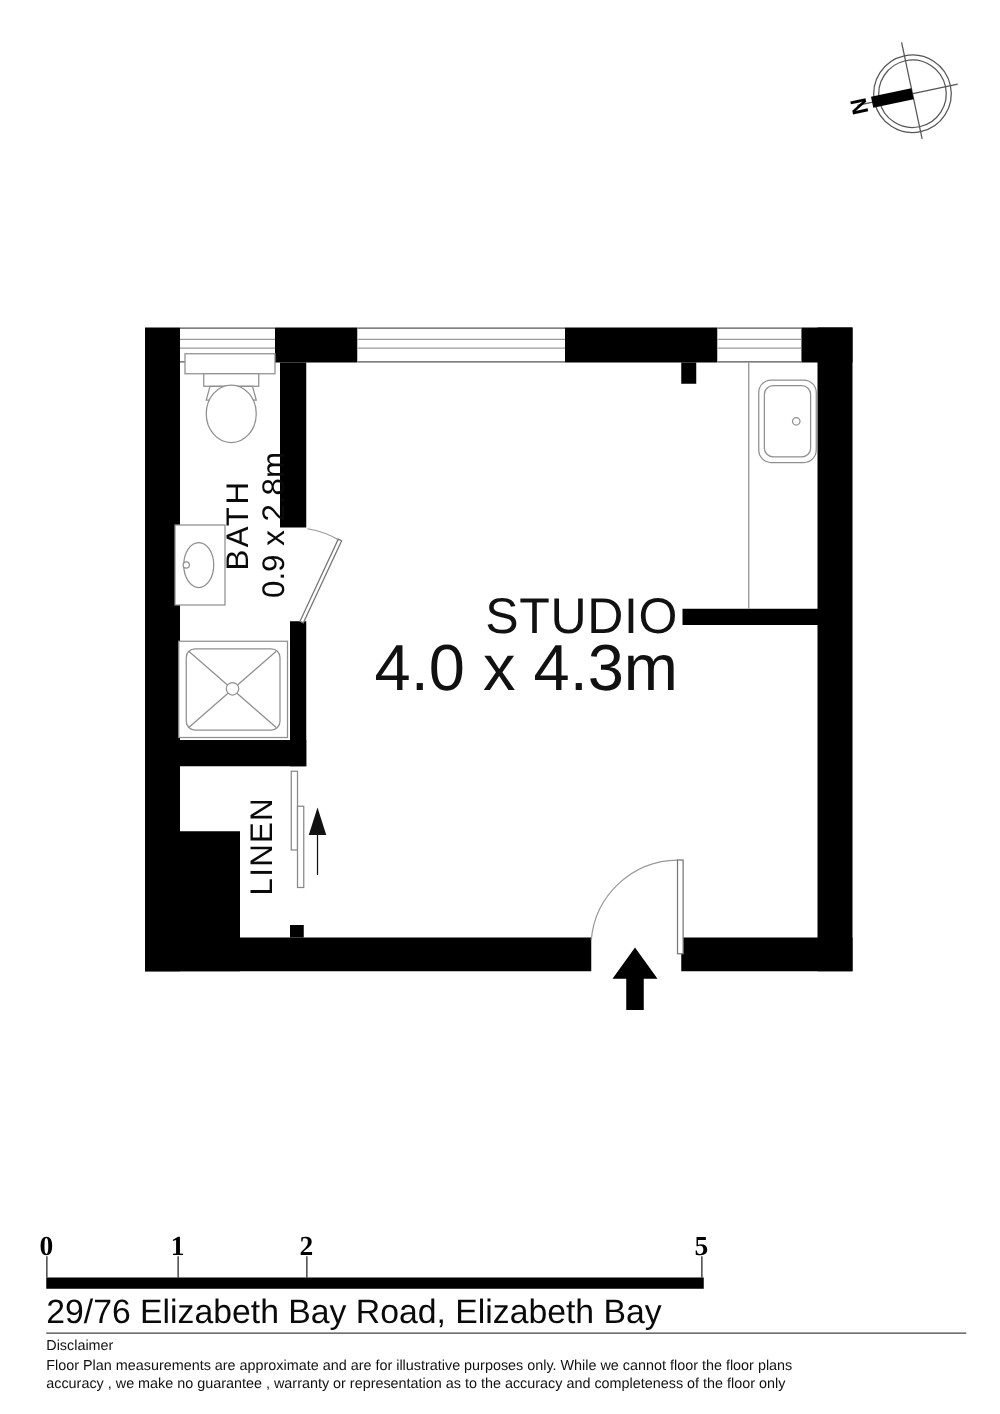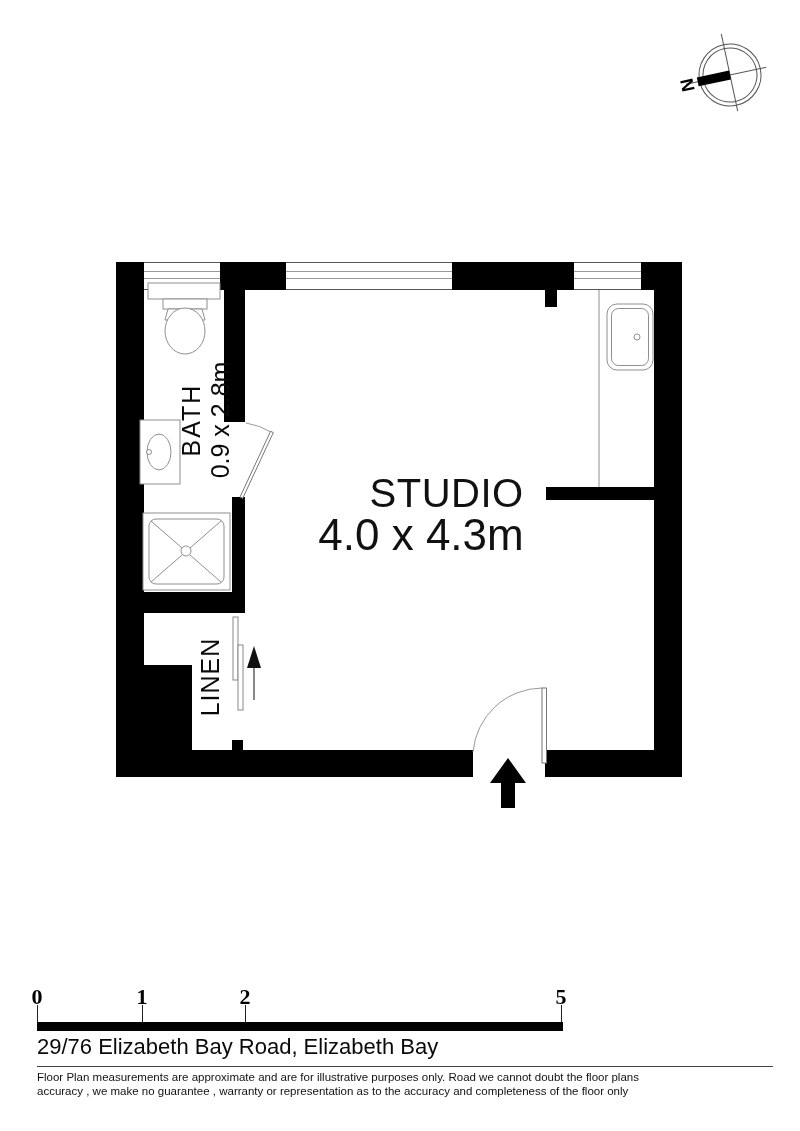--- a/index.html
+++ b/index.html
@@ -12,26 +12,26 @@
   .window::after{top:15px;}
   svg.overlay{position:absolute;left:0;top:0;pointer-events:none;}
   .vlabel{position:absolute;transform:translate(-50%,-50%) rotate(-90deg);white-space:nowrap;
           font-family:"Liberation Sans",sans-serif;color:#0a0a0a;}
   .bath-name{font-size:25px;letter-spacing:2px;}
   .bath-dims{font-size:25px;}
   .linen-name{font-size:25px;letter-spacing:1px;}
   .studio-block{position:absolute;left:421px;top:514px;transform:translate(-50%,-50%);
                 text-align:right;white-space:nowrap;line-height:42px;}
   .studio-name{font-size:40px;letter-spacing:0.5px;}
-  .studio-dims{font-size:44px;}
+  .studio-dims{font-size:52px;}
   .tick{position:absolute;width:1px;height:17px;background:#222;top:1005px;}
   .tick-label{position:absolute;top:984px;transform:translateX(-50%);
               font-family:"Liberation Serif",serif;font-weight:bold;font-size:22px;color:#000;}
   .scale-bar{position:absolute;left:37px;top:1022px;width:526px;height:9px;background:#000;}
-  .address{position:absolute;left:37px;top:1034px;font-size:22px;color:#0a0a0a;white-space:nowrap;}
+  .address{position:absolute;left:37px;top:1034px;font-size:27px;color:#0a0a0a;white-space:nowrap;}
   .rule{position:absolute;left:37px;top:1066px;width:736px;height:1px;background:#444;}
   .disclaimer{position:absolute;left:37px;top:1070px;font-size:11.5px;line-height:14px;color:#111;}
   .disclaimer .head{margin-bottom:2px;}
 </style>
 </head>
 <body>
 
 <div id="page">
 
   <div class="wall" style="left:116px;top:262px;width:28px;height:515px;"></div>
@@ -130,17 +130,18 @@
   <div class="tick-label" style="left:561px;">5</div>
   <div class="tick" style="left:37px;"></div>
   <div class="tick" style="left:142px;"></div>
   <div class="tick" style="left:245px;"></div>
   <div class="tick" style="left:561px;"></div>
   <div class="scale-bar"></div>
 
   <div class="address">29/76 Elizabeth Bay Road, Elizabeth Bay</div>
   <div class="rule"></div>
   <div class="disclaimer">
-    <div>Floor Plan measurements are approximate and are for illustrative purposes only. Road we cannot doubt the floor plans</div>
+    <div class="head">Disclaimer</div>
+    <div>Floor Plan measurements are approximate and are for illustrative purposes only. While we cannot floor the floor plans</div>
     <div>accuracy , we make no guarantee , warranty or representation as to the accuracy and completeness of the floor only</div>
   </div>
 
 </div>
 
 </body></html>

